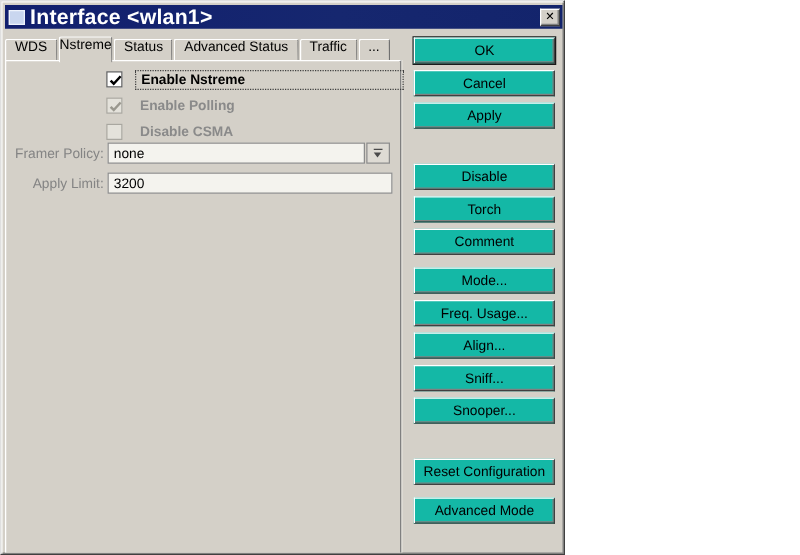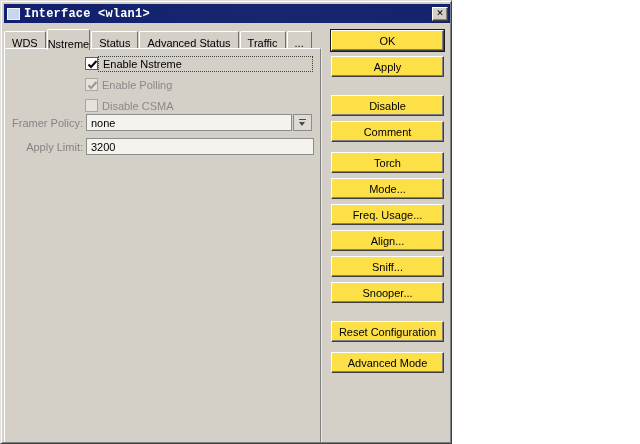--- a/index.html
+++ b/index.html
@@ -28,22 +28,22 @@
   .titlebar {
     position:absolute; left:3px; top:3px; width:446px; height:19px;
     background: linear-gradient(90deg,#111f6e 0%,#16276f 60%,#13246c 100%);
     display:flex; align-items:center; padding:0 2px 0 3px;
   }
   .title-icon {
     width:13px; height:12px; background:#c9d6ef;
     border:1px solid #eef3fc; margin-right:4px; flex:none;
   }
   .title-text {
-    color:#ffffff; font-weight:bold; font-size:12px; letter-spacing:0.2px;
-    flex:1 1 auto; white-space:nowrap; overflow:hidden;font-family:Liberation Mono, monospace;
+    color:#ffffff; font-weight:bold; font-size:17px; letter-spacing:0.2px;
+    flex:1 1 auto; white-space:nowrap; overflow:hidden;
   }
   .close-btn {
     flex:none; width:16px; height:14px; background:#d4d0c8;
     border-top:1px solid #ffffff; border-left:1px solid #ffffff;
     border-right:1px solid #404040; border-bottom:1px solid #404040;
     box-shadow: inset -1px -1px 0 #808080;
     display:flex; align-items:center; justify-content:center;
     font-size:9px; font-weight:bold; color:#000; line-height:1;
     cursor:default;
   }
@@ -52,21 +52,21 @@
   .tabbar {
     position:absolute; left:3px; top:27px; height:21px; width:317px;
     display:flex; align-items:flex-end;
   }
   .tab {
     height:18px; padding:0 7px; margin-right:1px;
     background:#d4d0c8;
     border-top:1px solid #ffffff; border-left:1px solid #ffffff;
     border-right:1px solid #707070;
     border-top-left-radius:2px; border-top-right-radius:2px;
-    display:flex; align-items:flex-end; justify-content:center;
+    display:flex; align-items:flex-start; justify-content:center;
     color:#000; white-space:nowrap; cursor:default;
   }
   .tab.active {
     height:21px; padding:0 0;
     position:relative; z-index:3; margin-bottom:-1px;
   }
 
   
   .pane {
     position:absolute; left:3px; top:47px; width:317px; height:394px;
@@ -82,21 +82,21 @@
   .chk-row.r1 { top:7px; }
   .chk-row.r2 { top:28px; }
   .chk-row.r3 { top:49px; }
   .checkbox {
     width:13px; height:13px; flex:none; background:#ffffff;
     border:1px solid #5f5f5f; position:relative; cursor:default;
   }
   .checkbox.disabled { background:#e4e2db; border-color:#a9a7a0; }
   .checkbox svg { position:absolute; left:1px; top:1px; }
   .chk-label {
-    margin-left:0; padding:1px 4px; color:#000; white-space:nowrap;
+    margin-left:10px; padding:1px 4px; color:#000; white-space:nowrap;font-weight:bold;
   }
   .chk-label.focused {
     border:1px dotted #404040; width:215px;
   }
   .chk-label.disabled { color:#8a8a8a; }
 
   
   .field-label {
     position:absolute; left:0; width:78px; text-align:right;
     color:#848484; white-space:nowrap;
@@ -122,34 +122,34 @@
   }
   .dd-icon::after {
     content:""; position:absolute; left:0; top:3px;
     border-left:3.5px solid transparent; border-right:3.5px solid transparent;
     border-top:4px solid #4a4a4a;
   }
 
   
   .btncol { position:absolute; left:330px; top:29px; width:113px; }
   .btn {
-    width:113px; height:21px; background:#fde047;
+    width:113px; height:21px; background:#14b8a6;
     border-top:1px solid #ffffff; border-left:1px solid #ffffff;
     border-right:1px solid #404040; border-bottom:1px solid #404040;
     box-shadow: inset -1px -1px 0 #808080;
     display:flex; align-items:center; justify-content:center;
     color:#000; white-space:nowrap; cursor:default;
     font-family:inherit; font-size:11px;
   }
   .btn.default {
     box-shadow: 0 0 0 1px #1a1a1a, inset -1px -1px 0 #808080;
   }
   .mb5  { margin-bottom:5px; }
   .mb10 { margin-bottom:10px; }
-  .mb11 { margin-bottom:18px; }
+  .mb11 { margin-bottom:28px; }
 </style>
 </head>
 <body>
 
 <div class="screen">
   <div class="window">
 
     <div class="titlebar">
       <div class="title-icon"></div>
       <div class="title-text">Interface &lt;wlan1&gt;</div>
@@ -214,24 +214,25 @@
 
       <div class="field-label fl-label">Apply Limit:</div>
       <div class="field fl-field">
         <span>3200</span>
       </div>
 
     </div>
 
     <div class="btncol">
       <div class="btn default mb5">OK</div>
+      <div class="btn mb5">Cancel</div>
       <div class="btn mb11">Apply</div>
       <div class="btn mb5">Disable</div>
+      <div class="btn mb5">Torch</div>
       <div class="btn mb10">Comment</div>
-      <div class="btn mb5">Torch</div>
       <div class="btn mb5">Mode...</div>
       <div class="btn mb5">Freq. Usage...</div>
       <div class="btn mb5">Align...</div>
       <div class="btn mb5">Sniff...</div>
       <div class="btn mb11">Snooper...</div>
       <div class="btn mb10">Reset Configuration</div>
       <div class="btn">Advanced Mode</div>
     </div>
 
   </div>

